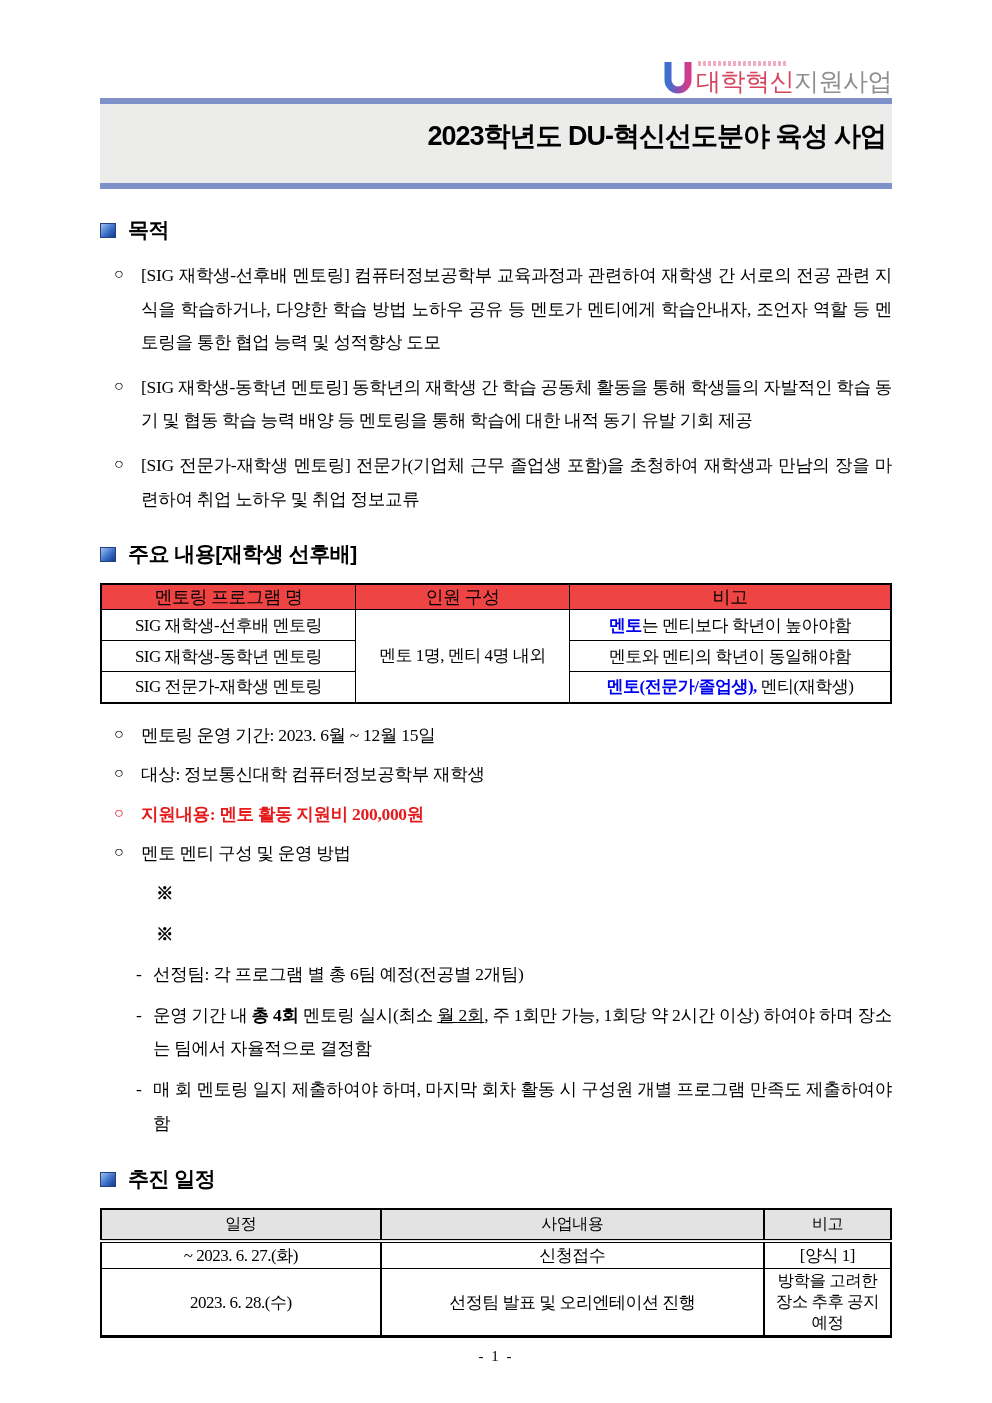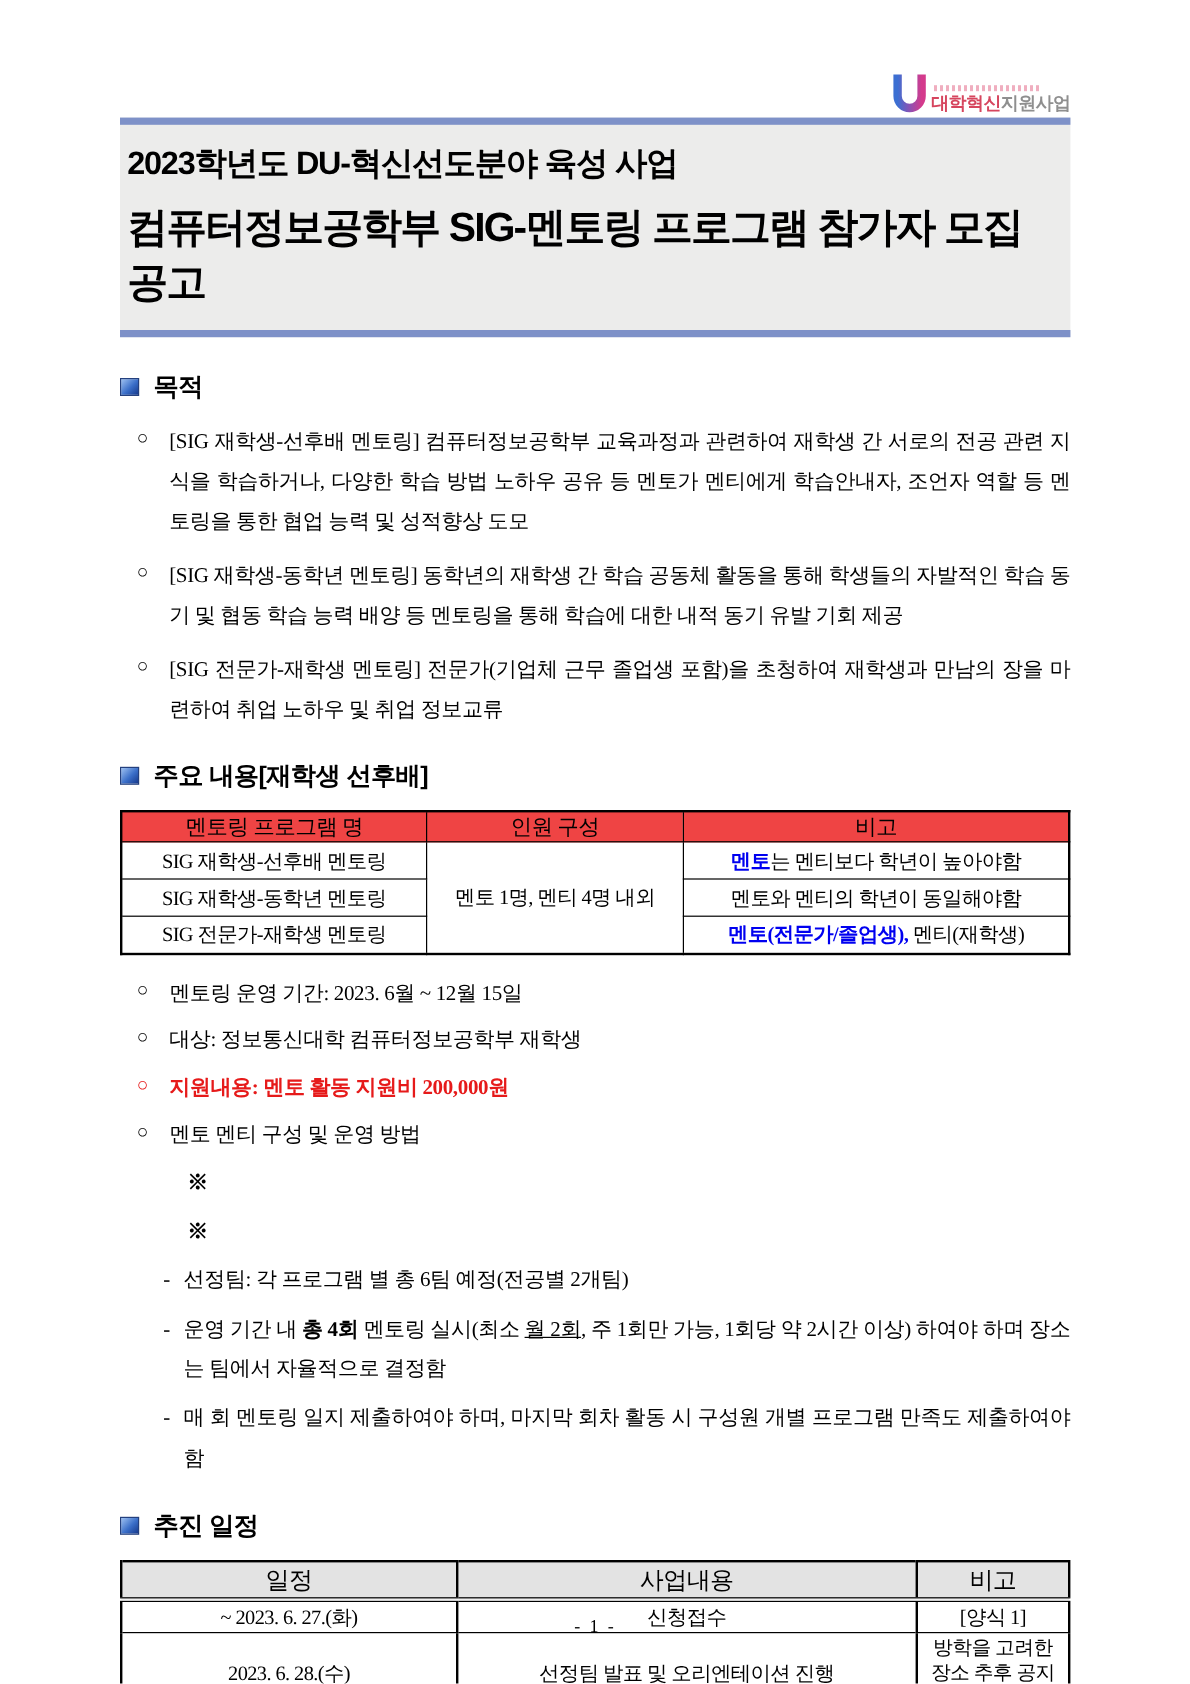--- a/index.html
+++ b/index.html
@@ -15,31 +15,31 @@
   
   .logo-row { display: flex; justify-content: flex-end; align-items: flex-end; height: 42px; margin-bottom: 2px; }
   .logo { display: flex; align-items: flex-end; gap: 3px; }
   .logo-u { width: 30px; height: 36px; display: block; }
   .logo-text-wrap { display: flex; flex-direction: column; align-items: flex-start; padding-bottom: 2px; }
   .logo-micro {
     width: 88px; height: 5px; margin: 0 0 3px 2px;
     background: repeating-linear-gradient(90deg,#eda0b4 0 3px, transparent 3px 5px);
     opacity: .85;
   }
-  .logo-words { font-family: "Liberation Sans","DejaVu Sans",sans-serif; font-weight: bold; font-size: 15px; letter-spacing: -0.5px; line-height: 1; }
+  .logo-words { font-family: "Liberation Sans","DejaVu Sans",sans-serif; font-weight: normal; font-size: 25px; letter-spacing: -0.5px; line-height: 1; }
   .logo-main { color: #d6455e; }
   .logo-sub  { color: #8f8f8f; }
 
   
   .title-box {
     margin-top: 2px;
     border-top: 6px solid #7e91c8;
     border-bottom: 6px solid #7e91c8;
     background: #ececeb;
-    text-align: left;
+    text-align: right;
     padding: 14px 6px 16px 6px;
   }
   .title-line1 {
     font-family: "Liberation Sans","DejaVu Sans",sans-serif;
     font-weight: bold; font-size: 27px; letter-spacing: -1px; margin-bottom: 13px;
   }
   .title-line2 {
     font-family: "Liberation Sans","DejaVu Sans",sans-serif;
     font-weight: bold; font-size: 34px; letter-spacing: -1.5px;
   }
@@ -77,21 +77,21 @@
   .t1 { border: 2px solid #000; margin-top: 13px; }
   .t1 th, .t1 td { border: 1px solid #000; }
   .t1 th { background: #ef4444; font-weight: normal; font-size: 18px; height: 22px; }
   .t1 td { height: 31px; }
   .t1 .c1 { width: 32.2%; }
   .t1 .c2 { width: 27.1%; }
   .t1 .c3 { width: 40.7%; }
 
   .t2 { border: 2px solid #000; border-bottom-width: 3px; margin-top: 12px; }
   .t2 th, .t2 td { border: 1px solid #000; border-left-width: 2px; border-right-width: 2px; }
-  .t2 th { background: #e3e3e3; font-weight: normal; font-size: 20px; height: 32px; border-bottom: 4px double #000; }
+  .t2 th { background: #e3e3e3; font-weight: normal; font-size: 16px; height: 32px; border-bottom: 4px double #000; }
   .t2 td { height: 16px; line-height: 1.25; padding: 2px 3px; }
   .t2 .c1 { width: 35.4%; }
   .t2 .c2 { width: 48.5%; }
   .t2 .c3 { width: 16.1%; }
   .t2 .small2 { font-size: 16.5px; }
 
   
   .footer { position: absolute; left: 0; bottom: 38px; width: 100%; text-align: center; font-size: 15px; letter-spacing: 2px; }
 </style>
 </head>
@@ -115,21 +115,20 @@
         <div class="logo-micro"></div>
         <div class="logo-words">
           <span class="logo-main">대학혁신</span><span class="logo-sub">지원사업</span>
         </div>
       </div>
     </div>
   </div>
 
   <div class="title-box">
     <div class="title-line1">2023학년도 DU-혁신선도분야 육성 사업</div>
-    <div class="title-line2">컴퓨터정보공학부 SIG-멘토링 프로그램 참가자 모집 공고</div>
   </div>
 
   <div class="sec-heading">
     <span class="sq-icon"></span>
     <span class="sec-title">목적</span>
   </div>
 
   <div class="li l1">
     <span class="marker">○</span>
     <p class="li-text">[SIG 재학생-선후배 멘토링] 컴퓨터정보공학부 교육과정과 관련하여 재학생 간 서로의 전공 관련 지식을 학습하거나, 다양한 학습 방법 노하우 공유 등 멘토가 멘티에게 학습안내자, 조언자 역할 등 멘토링을 통한 협업 능력 및 성적향상 도모</p>

